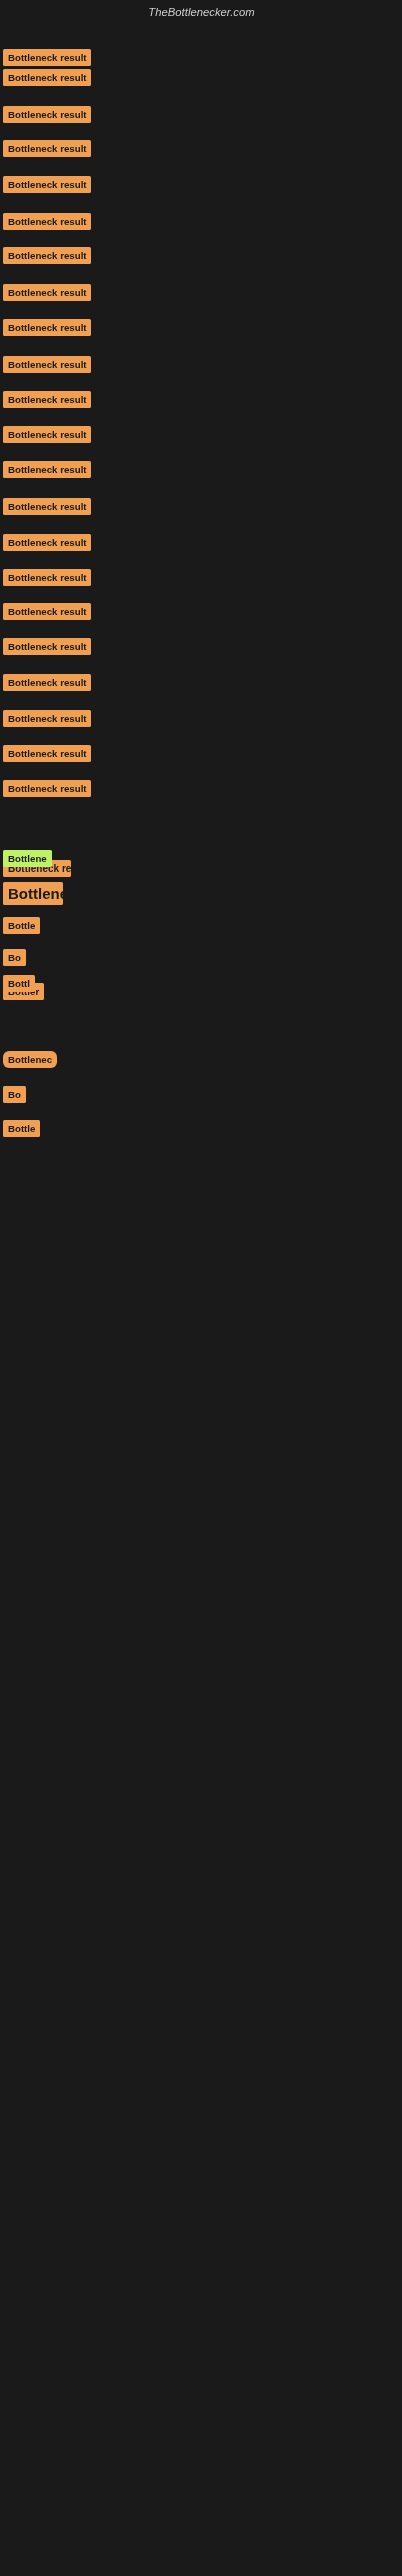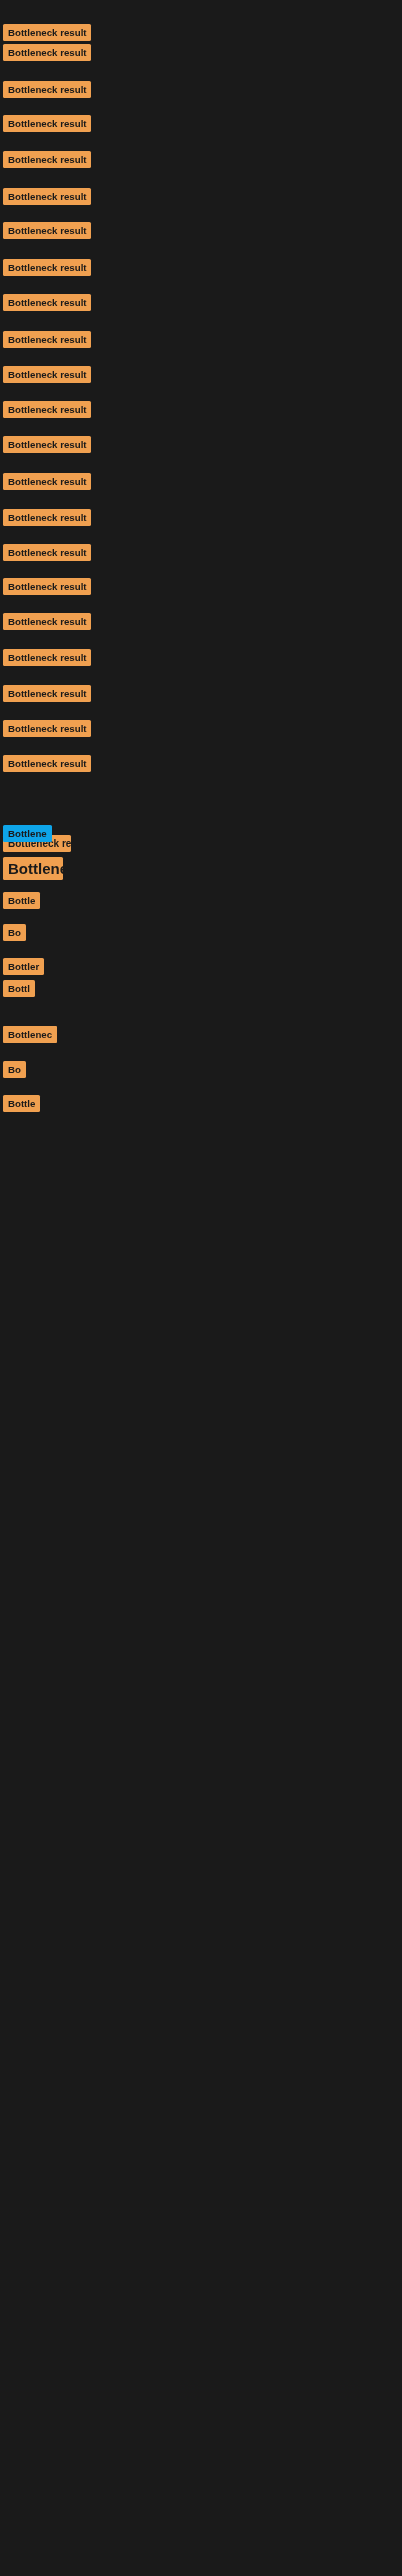--- a/index.html
+++ b/index.html
@@ -22,20 +22,21 @@
       font-size: 11.3px;
       padding: 6.4px 0;
       font-style: italic;
     }
   </style>
 </head>
 <body>
 
 <div style="position: relative; width: 403px; min-height: 2576px; background: #1a1a1a;">
 
+  <div class="site-title">TheBottlenecker.com</div>
 
   <div id="badges-container" style="position: relative; width: 403px; height: 2576px;">
   <div style="position: absolute; top: 24px; left: 3.2px; background-color: rgb(240, 160, 80); color: rgb(26, 26, 26); font-size: 9.7px; font-weight: bold; padding: 3.2px 4.8px; border-radius: 1.6px; display: inline-block; max-width: 89px; overflow: hidden; white-space: nowrap; cursor: pointer;">Bottleneck result</div>
       <div style="position: absolute; top: 44px; left: 3.2px; background-color: rgb(240, 160, 80); color: rgb(26, 26, 26); font-size: 9.7px; font-weight: bold; padding: 3.2px 4.8px; border-radius: 1.6px; display: inline-block; max-width: 89px; overflow: hidden; white-space: nowrap; cursor: pointer;">Bottleneck result</div>
       <div style="position: absolute; top: 81px; left: 3.2px; background-color: rgb(240, 160, 80); color: rgb(26, 26, 26); font-size: 9.7px; font-weight: bold; padding: 3.2px 4.8px; border-radius: 1.6px; display: inline-block; max-width: 89px; overflow: hidden; white-space: nowrap; cursor: pointer;">Bottleneck result</div>
       <div style="position: absolute; top: 115px; left: 3.2px; background-color: rgb(240, 160, 80); color: rgb(26, 26, 26); font-size: 9.7px; font-weight: bold; padding: 3.2px 4.8px; border-radius: 1.6px; display: inline-block; max-width: 89px; overflow: hidden; white-space: nowrap; cursor: pointer;">Bottleneck result</div>
       <div style="position: absolute; top: 151px; left: 3.2px; background-color: rgb(240, 160, 80); color: rgb(26, 26, 26); font-size: 9.7px; font-weight: bold; padding: 3.2px 4.8px; border-radius: 1.6px; display: inline-block; max-width: 89px; overflow: hidden; white-space: nowrap; cursor: pointer;">Bottleneck result</div>
       <div style="position: absolute; top: 188px; left: 3.2px; background-color: rgb(240, 160, 80); color: rgb(26, 26, 26); font-size: 9.7px; font-weight: bold; padding: 3.2px 4.8px; border-radius: 1.6px; display: inline-block; max-width: 89px; overflow: hidden; white-space: nowrap; cursor: pointer;">Bottleneck result</div>
       <div style="position: absolute; top: 222px; left: 3.2px; background-color: rgb(240, 160, 80); color: rgb(26, 26, 26); font-size: 9.7px; font-weight: bold; padding: 3.2px 4.8px; border-radius: 1.6px; display: inline-block; max-width: 89px; overflow: hidden; white-space: nowrap; cursor: pointer;">Bottleneck result</div>
       <div style="position: absolute; top: 259px; left: 3.2px; background-color: rgb(240, 160, 80); color: rgb(26, 26, 26); font-size: 9.7px; font-weight: bold; padding: 3.2px 4.8px; border-radius: 1.6px; display: inline-block; max-width: 89px; overflow: hidden; white-space: nowrap; cursor: pointer;">Bottleneck result</div>
@@ -47,25 +48,25 @@
       <div style="position: absolute; top: 473px; left: 3.2px; background-color: rgb(240, 160, 80); color: rgb(26, 26, 26); font-size: 9.7px; font-weight: bold; padding: 3.2px 4.8px; border-radius: 1.6px; display: inline-block; max-width: 89px; overflow: hidden; white-space: nowrap; cursor: pointer;">Bottleneck result</div>
       <div style="position: absolute; top: 509px; left: 3.2px; background-color: rgb(240, 160, 80); color: rgb(26, 26, 26); font-size: 9.7px; font-weight: bold; padding: 3.2px 4.8px; border-radius: 1.6px; display: inline-block; max-width: 89px; overflow: hidden; white-space: nowrap; cursor: pointer;">Bottleneck result</div>
       <div style="position: absolute; top: 544px; left: 3.2px; background-color: rgb(240, 160, 80); color: rgb(26, 26, 26); font-size: 9.7px; font-weight: bold; padding: 3.2px 4.8px; border-radius: 1.6px; display: inline-block; max-width: 89px; overflow: hidden; white-space: nowrap; cursor: pointer;">Bottleneck result</div>
       <div style="position: absolute; top: 578px; left: 3.2px; background-color: rgb(240, 160, 80); color: rgb(26, 26, 26); font-size: 9.7px; font-weight: bold; padding: 3.2px 4.8px; border-radius: 1.6px; display: inline-block; max-width: 89px; overflow: hidden; white-space: nowrap; cursor: pointer;">Bottleneck result</div>
       <div style="position: absolute; top: 613px; left: 3.2px; background-color: rgb(240, 160, 80); color: rgb(26, 26, 26); font-size: 9.7px; font-weight: bold; padding: 3.2px 4.8px; border-radius: 1.6px; display: inline-block; max-width: 89px; overflow: hidden; white-space: nowrap; cursor: pointer;">Bottleneck result</div>
       <div style="position: absolute; top: 649px; left: 3.2px; background-color: rgb(240, 160, 80); color: rgb(26, 26, 26); font-size: 9.7px; font-weight: bold; padding: 3.2px 4.8px; border-radius: 1.6px; display: inline-block; max-width: 89px; overflow: hidden; white-space: nowrap; cursor: pointer;">Bottleneck result</div>
       <div style="position: absolute; top: 685px; left: 3.2px; background-color: rgb(240, 160, 80); color: rgb(26, 26, 26); font-size: 9.7px; font-weight: bold; padding: 3.2px 4.8px; border-radius: 1.6px; display: inline-block; max-width: 89px; overflow: hidden; white-space: nowrap; cursor: pointer;">Bottleneck result</div>
       <div style="position: absolute; top: 720px; left: 3.2px; background-color: rgb(240, 160, 80); color: rgb(26, 26, 26); font-size: 9.7px; font-weight: bold; padding: 3.2px 4.8px; border-radius: 1.6px; display: inline-block; max-width: 89px; overflow: hidden; white-space: nowrap; cursor: pointer;">Bottleneck result</div>
       <div style="position: absolute; top: 755px; left: 3.2px; background-color: rgb(240, 160, 80); color: rgb(26, 26, 26); font-size: 9.7px; font-weight: bold; padding: 3.2px 4.8px; border-radius: 1.6px; display: inline-block; max-width: 89px; overflow: hidden; white-space: nowrap; cursor: pointer;">Bottleneck result</div>
       <div style="position: absolute; top: 791px; left: 3.2px; background-color: rgb(240, 160, 80); color: rgb(26, 26, 26); font-size: 10px; font-weight: bold; padding: 3.2px 4.8px; border-radius: 1.6px; display: inline-block; max-width: 68px; overflow: hidden; white-space: nowrap; cursor: pointer; margin-top: 44px;">Bottleneck re</div>
-      <div style="position: absolute; top: 825px; left: 3.2px; background-color: #0ea5e9; color: rgb(26, 26, 26); font-size: 9.7px; font-weight: bold; padding: 3.2px 4.8px; border-radius: 1.6px; display: inline-block; max-width: 55px; overflow: hidden; white-space: nowrap; cursor: pointer;">Bottlene</div>
+      <div style="position: absolute; top: 825px; left: 3.2px; background-color: #bef264; color: rgb(26, 26, 26); font-size: 9.7px; font-weight: bold; padding: 3.2px 4.8px; border-radius: 1.6px; display: inline-block; max-width: 55px; overflow: hidden; white-space: nowrap; cursor: pointer;">Bottlene</div>
       <div style="position: absolute; top: 857px; left: 3.2px; background-color: rgb(240, 160, 80); color: rgb(26, 26, 26); font-size: 15px; font-weight: bold; padding: 3.2px 4.8px; border-radius: 1.6px; display: inline-block; max-width: 60px; overflow: hidden; white-space: nowrap; cursor: pointer;">Bottleneck</div>
       <div style="position: absolute; top: 892px; left: 3.2px; background-color: rgb(240, 160, 80); color: rgb(26, 26, 26); font-size: 9.7px; font-weight: bold; padding: 3.2px 4.8px; border-radius: 1.6px; display: inline-block; max-width: 44px; overflow: hidden; white-space: nowrap; cursor: pointer;">Bottle</div>
       <div style="position: absolute; top: 924px; left: 3.2px; background-color: rgb(240, 160, 80); color: rgb(26, 26, 26); font-size: 9.7px; font-weight: bold; padding: 3.2px 4.8px; border-radius: 1.6px; display: inline-block; max-width: 22.5px; overflow: hidden; white-space: nowrap; cursor: pointer;">Bo</div>
       <div style="position: absolute; top: 958px; left: 3.2px; background-color: rgb(240, 160, 80); color: rgb(26, 26, 26); font-size: 9.7px; font-weight: bold; padding: 3.2px 4.8px; border-radius: 1.6px; display: inline-block; max-width: 44px; overflow: hidden; white-space: nowrap; cursor: pointer; text-align: right;">Bottler</div>
-      <div style="position: absolute; top: 980px; left: 3.2px; background-color: rgb(240, 160, 80); color: rgb(26, 26, 26); font-size: 9.7px; font-weight: bold; padding: 3.2px 4.8px; border-radius: 1.6px; display: inline-block; max-width: 36px; overflow: hidden; white-space: nowrap; cursor: pointer;">Bottl</div>
-      <div style="position: absolute; top: 1026px; left: 3.2px; background-color: rgb(240, 160, 80); color: rgb(26, 26, 26); font-size: 9.7px; font-weight: bold; padding: 3.2px 4.8px; border-radius: 1px; display: inline-block; max-width: 56px; overflow: hidden; white-space: nowrap; cursor: pointer;">Bottlenec</div>
+      <div style="position: absolute; top: 950px; left: 3.2px; background-color: rgb(240, 160, 80); color: rgb(26, 26, 26); font-size: 9.7px; font-weight: bold; padding: 3.2px 4.8px; border-radius: 1.6px; display: inline-block; max-width: 36px; overflow: hidden; white-space: nowrap; cursor: pointer;">Bottl</div>
+      <div style="position: absolute; top: 1026px; left: 3.2px; background-color: rgb(240, 160, 80); color: rgb(26, 26, 26); font-size: 9.7px; font-weight: bold; padding: 3.2px 4.8px; border-radius: 6px; display: inline-block; max-width: 56px; overflow: hidden; white-space: nowrap; cursor: pointer;">Bottlenec</div>
       <div style="position: absolute; top: 1061px; left: 3.2px; background-color: rgb(240, 160, 80); color: rgb(26, 26, 26); font-size: 9.7px; font-weight: bold; padding: 3.2px 4.8px; border-radius: 1.6px; display: inline-block; max-width: 22.5px; overflow: hidden; white-space: nowrap; cursor: pointer;">Bo</div>
       <div style="position: absolute; top: 1095px; left: 3.2px; background-color: rgb(240, 160, 80); color: rgb(26, 26, 26); font-size: 9.7px; font-weight: bold; padding: 3.2px 4.8px; border-radius: 1.6px; display: inline-block; max-width: 42px; overflow: hidden; white-space: nowrap; cursor: pointer;">Bottle</div>
     </div>
 
 </div>
 
 
 </body></html>

